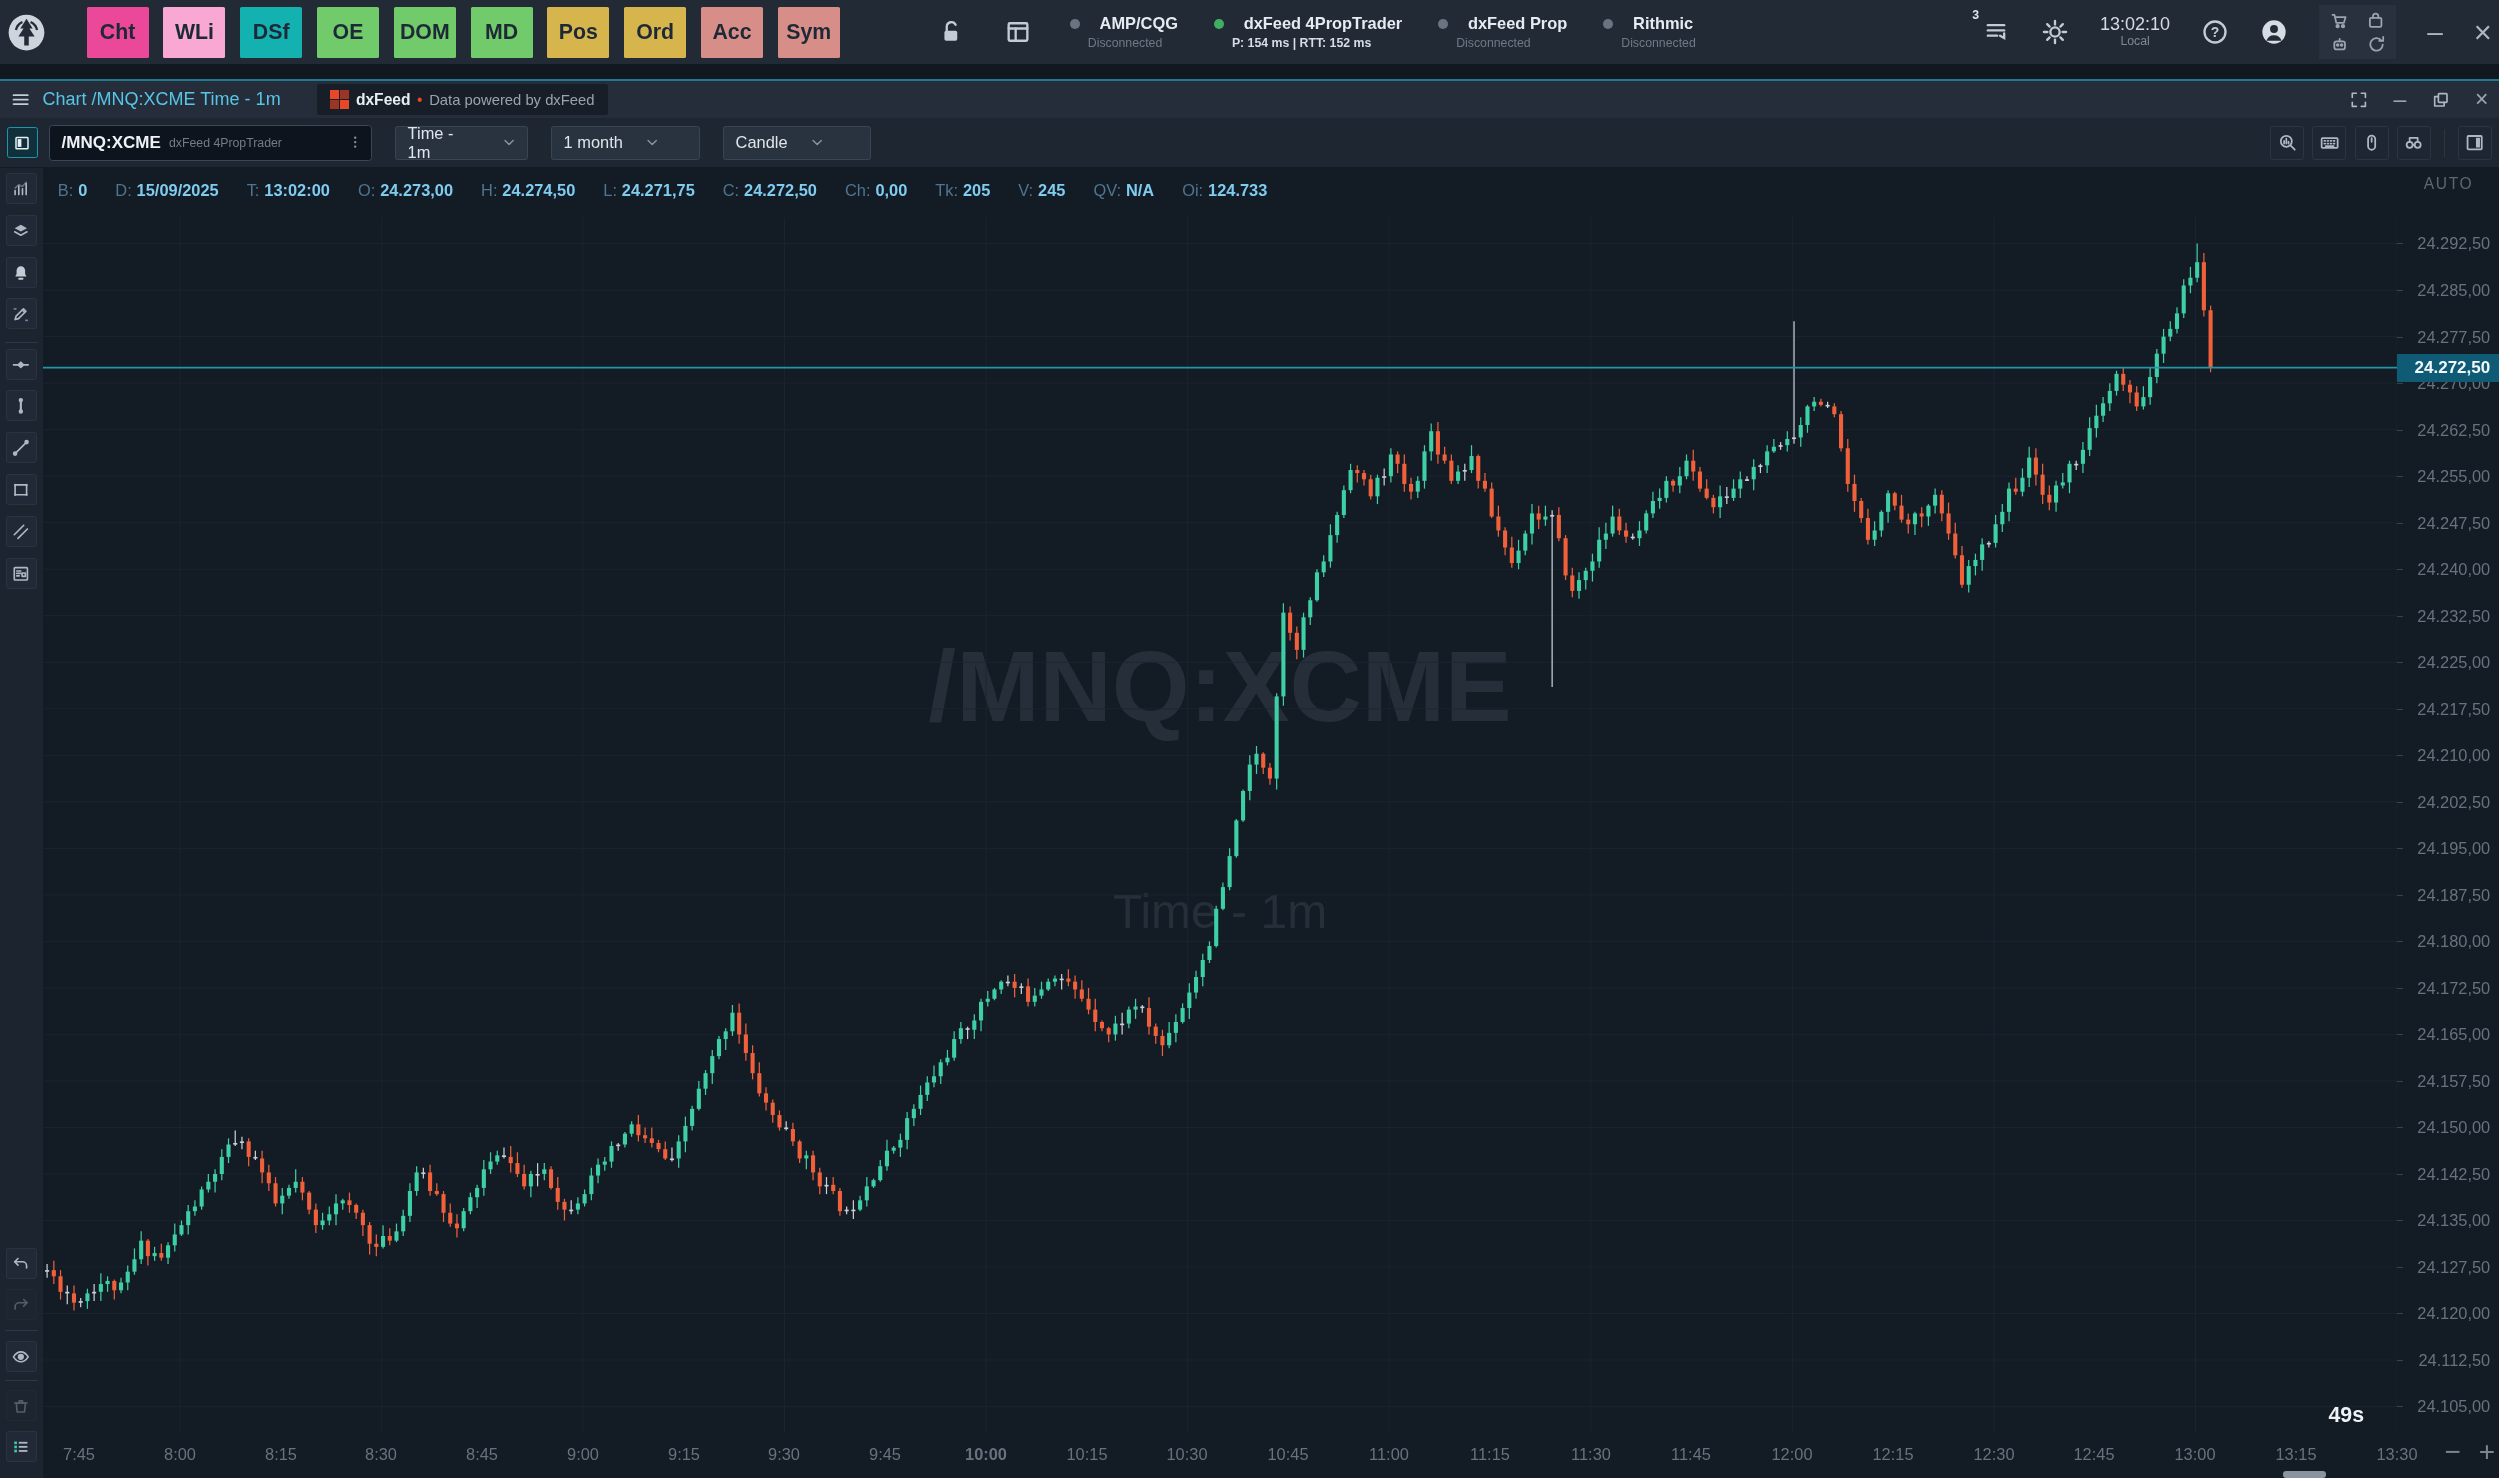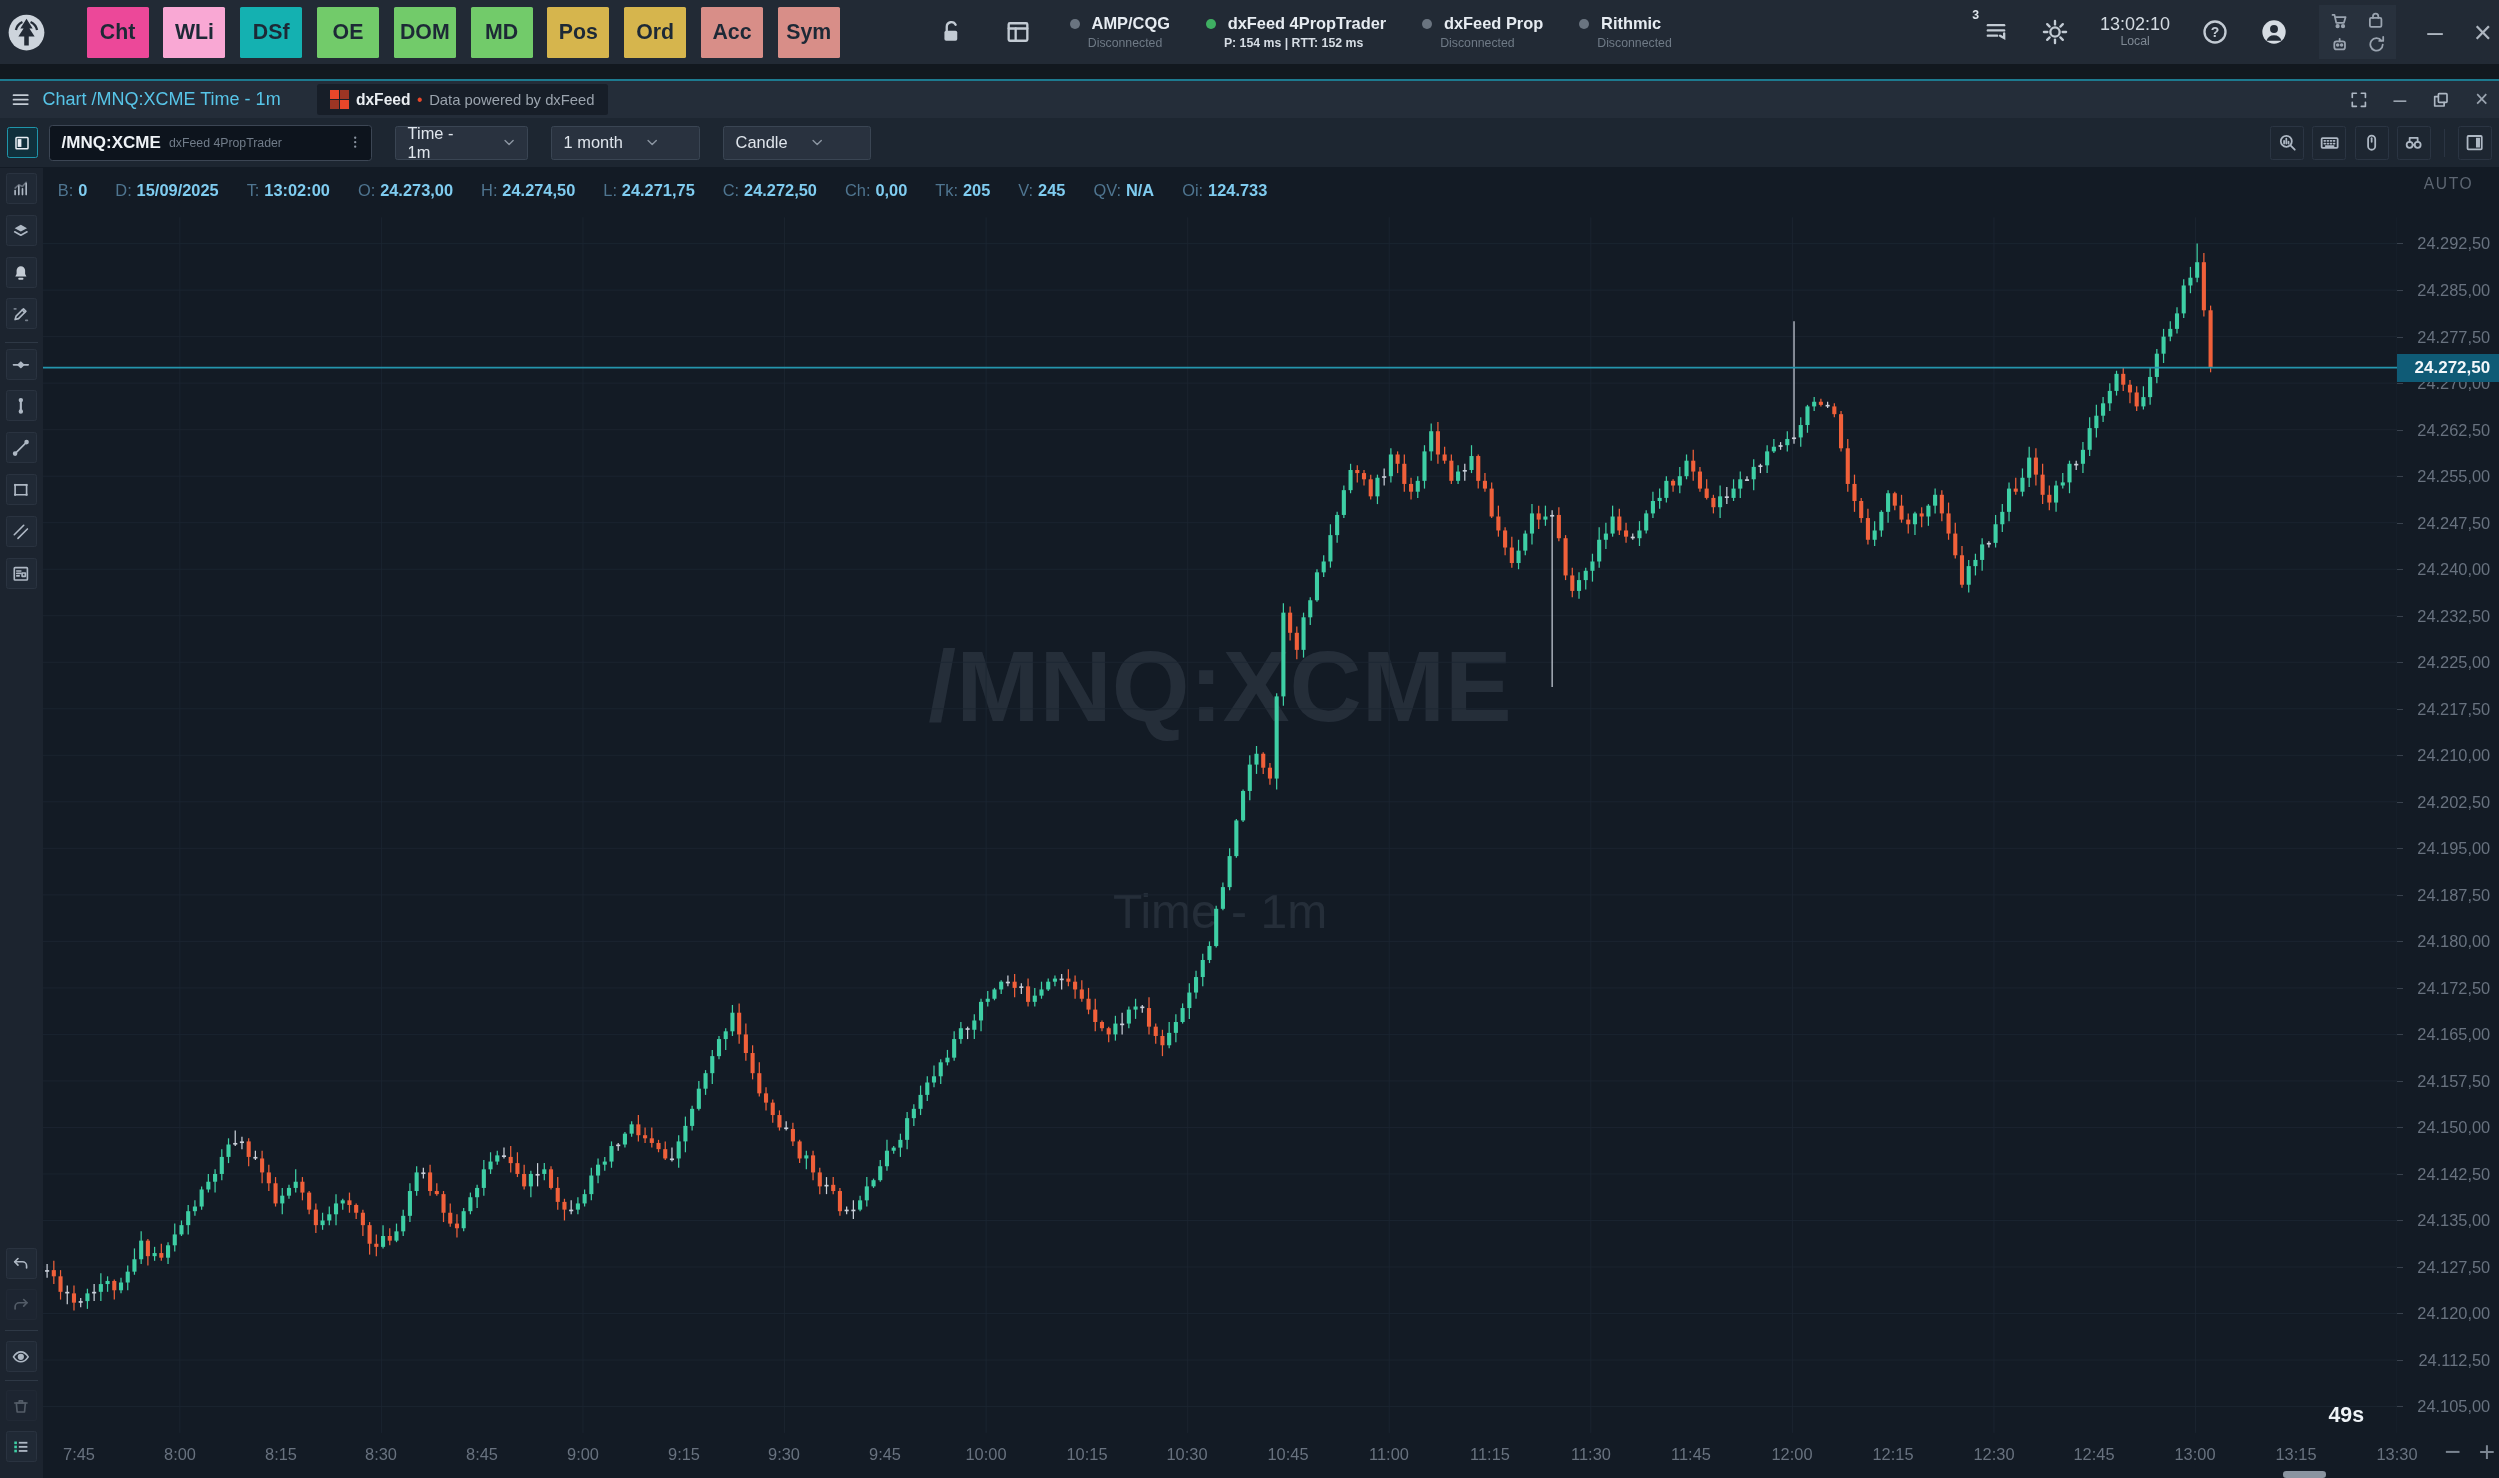--- a/index.html
+++ b/index.html
@@ -9,21 +9,21 @@
   
   #topbar{position:absolute;left:0;top:0;width:2500px;height:64px;background:#222a35;
     display:flex;align-items:center;}
   #app-logo{width:39px;height:39px;margin-left:6.6px;flex:0 0 auto;}
   #modbtns{display:flex;gap:14.8px;margin-left:41px;}
   .modbtn{width:62px;height:51px;border-radius:1.6px;display:flex;align-items:center;justify-content:center;
     font-size:21.3px;font-weight:bold;color:#1d2936;cursor:pointer;}
   #topstatus{display:flex;align-items:center;margin-left:98px;gap:38px;}
   .tbicon{width:28px;height:28px;}
   .conn{display:flex;flex-direction:column;line-height:1.15;}
-  .conn .row1{display:flex;align-items:center;gap:12px;}
+  .conn .row1{display:flex;align-items:center;gap:20px;}
   .conn .dot{width:9.8px;height:9.8px;border-radius:50%;}
   .conn .cname{font-size:16.4px;font-weight:bold;color:#e6ebf1;}
   .conn .csub{font-size:12.3px;color:#6f7a86;margin-left:18px;margin-top:2.5px;}
   .conn .csub.lat{color:#d6dde5;font-weight:bold;}
   #topright{display:flex;align-items:center;margin-left:auto;margin-right:8.2px;gap:31px;}
   .chatwrap{position:relative;}
   .chatbadge{position:absolute;left:-9.8px;top:-8.2px;font-size:12.3px;font-weight:bold;color:#dfe5ec;}
   #clock{display:flex;flex-direction:column;align-items:center;line-height:1.1;}
   #clock .t{font-size:18px;color:#d3dae1;}
   #clock .z{font-size:12.3px;color:#7f8994;}
@@ -1218,21 +1218,21 @@
         <div id="tticks">
             <div class="ttick" style="left: 36px;">7:45</div>
             <div class="ttick" style="left: 137px;">8:00</div>
             <div class="ttick" style="left: 238px;">8:15</div>
             <div class="ttick" style="left: 338px;">8:30</div>
             <div class="ttick" style="left: 439px;">8:45</div>
             <div class="ttick" style="left: 540px;">9:00</div>
             <div class="ttick" style="left: 641px;">9:15</div>
             <div class="ttick" style="left: 741px;">9:30</div>
             <div class="ttick" style="left: 842px;">9:45</div>
-            <div class="ttick" style="left: 943px;">10:00</div>
+            <div class="ttick" style="left: 943px; font-weight: bold;">10:00</div>
             <div class="ttick" style="left: 1044px;">10:15</div>
             <div class="ttick" style="left: 1144px;">10:30</div>
             <div class="ttick" style="left: 1245px;">10:45</div>
             <div class="ttick" style="left: 1346px;">11:00</div>
             <div class="ttick" style="left: 1447px;">11:15</div>
             <div class="ttick" style="left: 1548px;">11:30</div>
             <div class="ttick" style="left: 1648px;">11:45</div>
             <div class="ttick" style="left: 1749px;">12:00</div>
             <div class="ttick" style="left: 1850px;">12:15</div>
             <div class="ttick" style="left: 1951px;">12:30</div>

